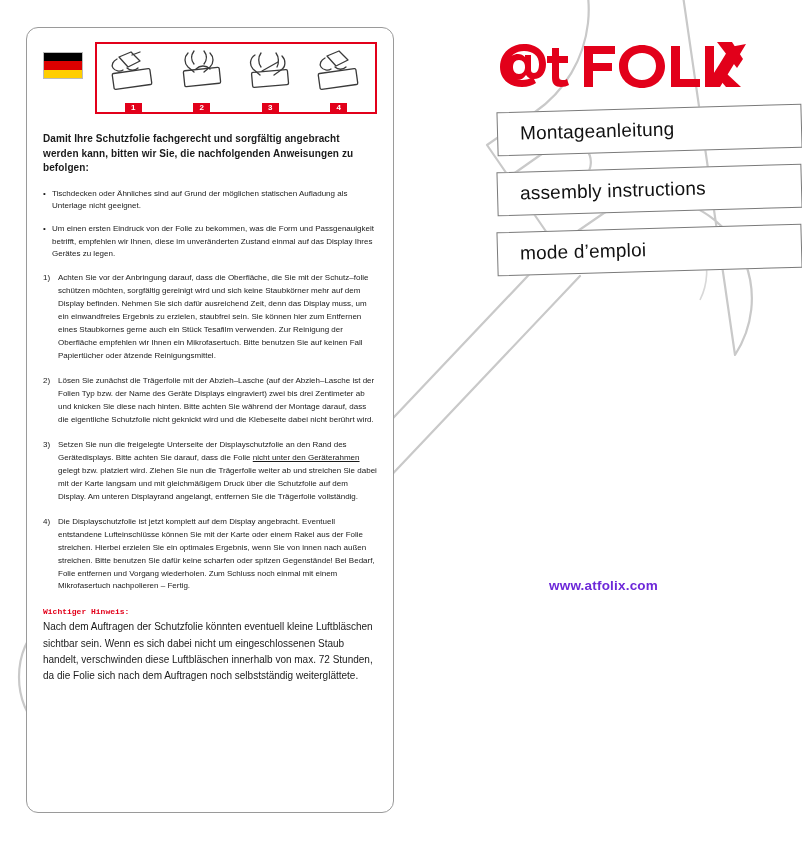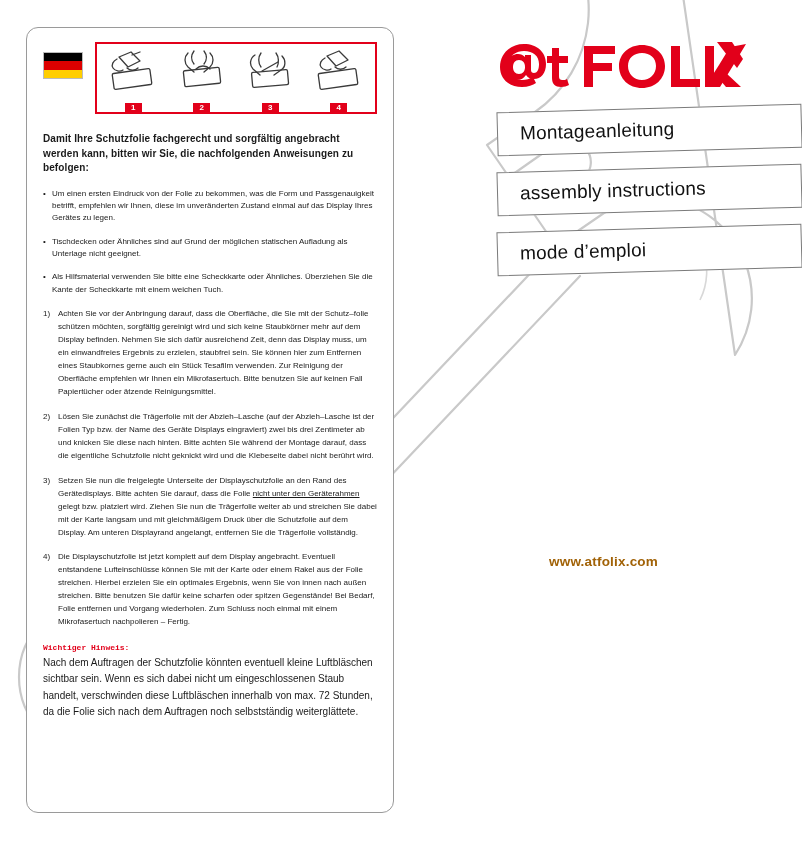--- a/index.html
+++ b/index.html
@@ -178,25 +178,25 @@
   #tag-2 { left: 497px; top: 168px; width: 305px; height: 44px; }
   #tag-3 { left: 497px; top: 228px; width: 305px; height: 44px; }
 
   
   #tag-1 { transform: rotate(-1.6deg); }
   #tag-2 { transform: rotate(-1.6deg); }
   #tag-3 { transform: rotate(-1.6deg); }
 
   #website {
     position: absolute;
-    left: 549px; top: 554px;
+    left: 549px; top: 578px;
     z-index: 2;
     font-size: 13.5px;
     font-weight: bold;
-    color: #a16207;
+    color: #6d28d9;
     letter-spacing: 0.2px;
   }
 </style>
 </head>
 <body>
 
 <svg id="wrench-art" viewBox="0 0 802 850" xmlns="http://www.w3.org/2000/svg">
   <g fill="none" stroke="#c9c9c9" stroke-width="2.2" stroke-linejoin="round" stroke-linecap="round">
 
     <path d="M735 355 c18 -28 22 -62 10 -93 c-13 -34 -43 -58 -79 -63 c-22 -3 -44 2 -62 14 l-48 33 l-22 -32 l47 -33 c10 -7 13 -21 6 -31 c-7 -10 -21 -13 -31 -6 l-47 33 l-22 -32 l48 -33 c30 -21 49 -53 53 -89 c4 -37 -9 -73 -36 -98 c26 -7 55 -5 80 7 c20 9 37 24 48 43 z" transform="translate(0,0)"></path>
@@ -281,23 +281,22 @@
         <div class="tab"></div>
         <div class="num">4</div>
       </div>
 
     </div>
   </div>
 
   <div class="intro">Damit Ihre Schutzfolie fachgerecht und sorgfältig angebracht werden kann, bitten wir Sie, die nachfolgenden Anweisungen zu befolgen:</div>
 
   <ul class="bullets">
+    <li>Tischdecken oder Ähnliches sind auf Grund der möglichen statischen Aufladung als Unterlage nicht geeignet.</li>
     <li>Um einen ersten Eindruck von der Folie zu bekommen, was die Form und Passgenauigkeit betrifft, empfehlen wir Ihnen, diese im unveränderten Zustand einmal auf das Display Ihres Gerätes zu legen.</li>
-    <li>Tischdecken oder Ähnliches sind auf Grund der möglichen statischen Aufladung als Unterlage nicht geeignet.</li>
-    <li>Als Hilfsmaterial verwenden Sie bitte eine Scheckkarte oder Ähnliches. Überziehen Sie die Kante der Scheckkarte mit einem weichen Tuch.</li>
   </ul>
 
   <ol class="numbered">
     <li>
       <span class="lbl">1)</span>
       <span>Achten Sie vor der Anbringung darauf, dass die Oberfläche, die Sie mit der Schutz–folie schützen möchten, sorgfältig gereinigt wird und sich keine Staubkörner mehr auf dem Display befinden. Nehmen Sie sich dafür ausreichend Zeit, denn das Display muss, um ein einwandfreies Ergebnis zu erzielen, staubfrei sein. Sie können hier zum Entfernen eines Staubkornes gerne auch ein Stück Tesafilm verwenden. Zur Reinigung der Oberfläche empfehlen wir Ihnen ein Mikrofasertuch. Bitte benutzen Sie auf keinen Fall Papiertücher oder ätzende Reinigungsmittel.</span>
     </li>
     <li>
       <span class="lbl">2)</span>
       <span>Lösen Sie zunächst die Trägerfolie mit der Abzieh–Lasche (auf der Abzieh–Lasche ist der Folien Typ bzw. der Name des Geräte Displays eingraviert) zwei bis drei Zentimeter ab und knicken Sie diese nach hinten. Bitte achten Sie während der Montage darauf, dass die eigentliche Schutzfolie nicht geknickt wird und die Klebeseite dabei nicht berührt wird.</span>

